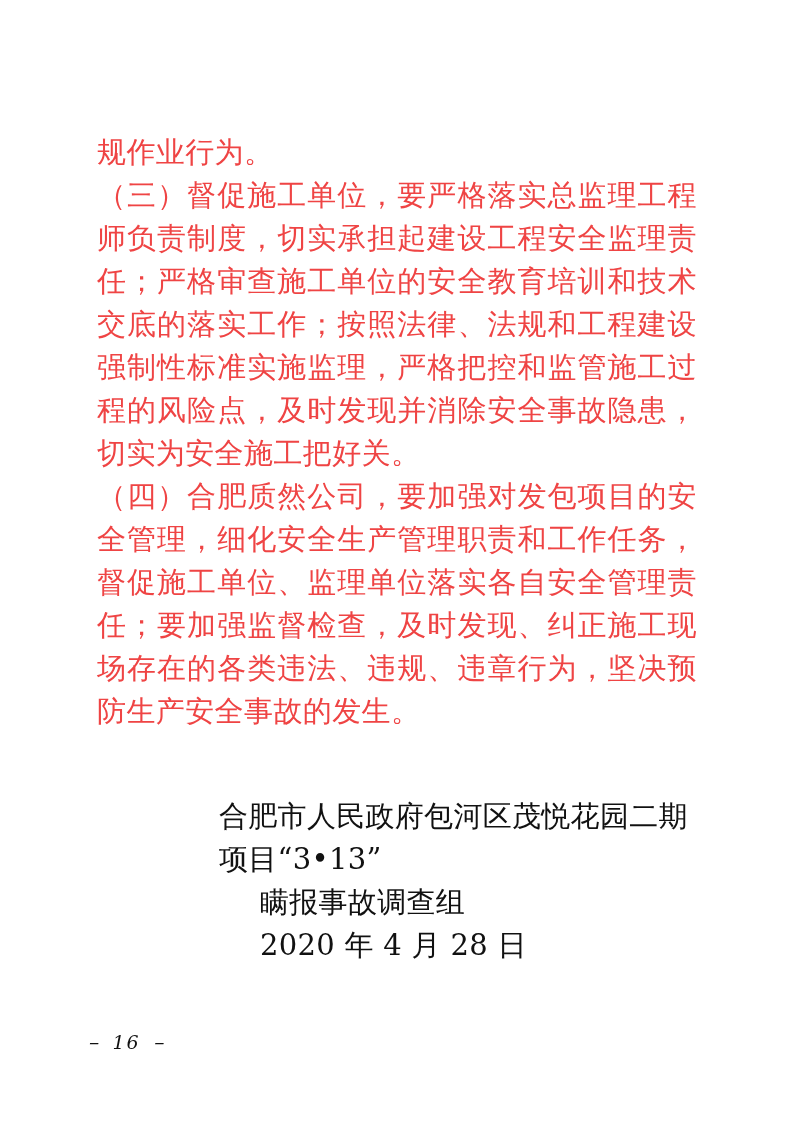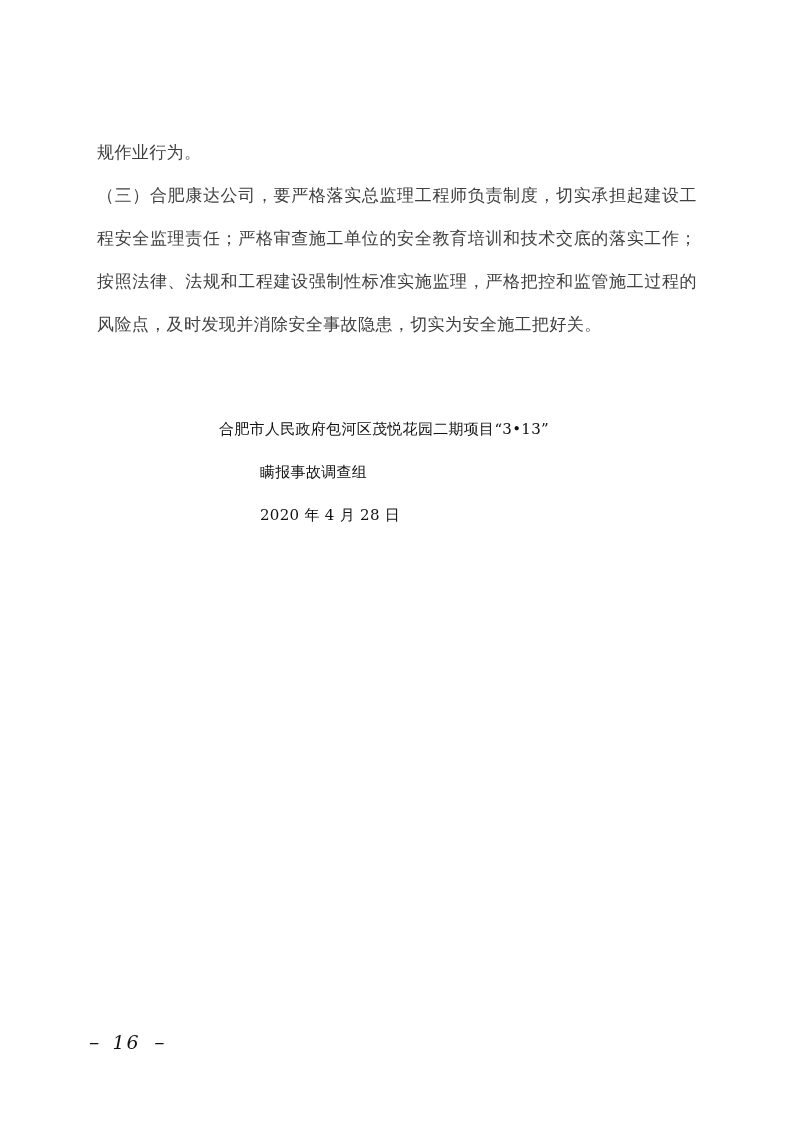--- a/index.html
+++ b/index.html
@@ -23,36 +23,36 @@
     height: 1122px;
     background: #fff;
   }
   .content {
     position: absolute;
     left: 97px;
     top: 131px;
     width: 600px;
   }
   .para {
-    font-size: 17px;
+    font-size: 29px;
     line-height: 43px;
     letter-spacing: 0.4px;
     text-align: justify;
     text-justify: inter-ideograph;
     margin: 0 0 0 0;
     font-family: "DejaVu Serif", "Liberation Serif", serif;
     font-weight: 400;
-    color: #404040;
+    color: #ef4444;
   }
   .para.indent {
     text-indent: 0;
   }
   .signature-block {
     margin-top: 62px;
-    font-size: 15px;
+    font-size: 29px;
     line-height: 43px;
     font-family: "DejaVu Serif", "Liberation Serif", serif;
     color: #111;
   }
   .sig-line-1 {
     padding-left: 122px;
     letter-spacing: 0.3px;
   }
   .sig-line-2 {
     padding-left: 163px;
@@ -80,22 +80,23 @@
   }
 </style>
 </head>
 <body>
 
 <div class="page">
   <div class="content">
 
     <p class="para">规作业行为。</p>
 
-    <p class="para indent">（三）合肥康达公司，要严格落实总监理工程师负责制度，切实承担起建设工程安全监理责任；严格审查施工单位的安全教育培训和技术交底的落实工作；按照法律、法规和工程建设强制性标准实施监理，严格把控和监管施工过程的风险点，及时发现并消除安全事故隐患，切实为安全施工把好关。</p>
+    <p class="para indent">（三）督促施工单位，要严格落实总监理工程师负责制度，切实承担起建设工程安全监理责任；严格审查施工单位的安全教育培训和技术交底的落实工作；按照法律、法规和工程建设强制性标准实施监理，严格把控和监管施工过程的风险点，及时发现并消除安全事故隐患，切实为安全施工把好关。</p>
 
+    <p class="para indent">（四）合肥质然公司，要加强对发包项目的安全管理，细化安全生产管理职责和工作任务，督促施工单位、监理单位落实各自安全管理责任；要加强监督检查，及时发现、纠正施工现场存在的各类违法、违规、违章行为，坚决预防生产安全事故的发生。</p>
 
     <div class="signature-block">
       <div class="sig-line-1">合肥市人民政府包河区茂悦花园二期项目“3•13”</div>
       <div class="sig-line-2">瞒报事故调查组</div>
       <div class="sig-line-3">2020 年 4 月 28 日</div>
     </div>
 
   </div>
 
   <div class="page-number">

